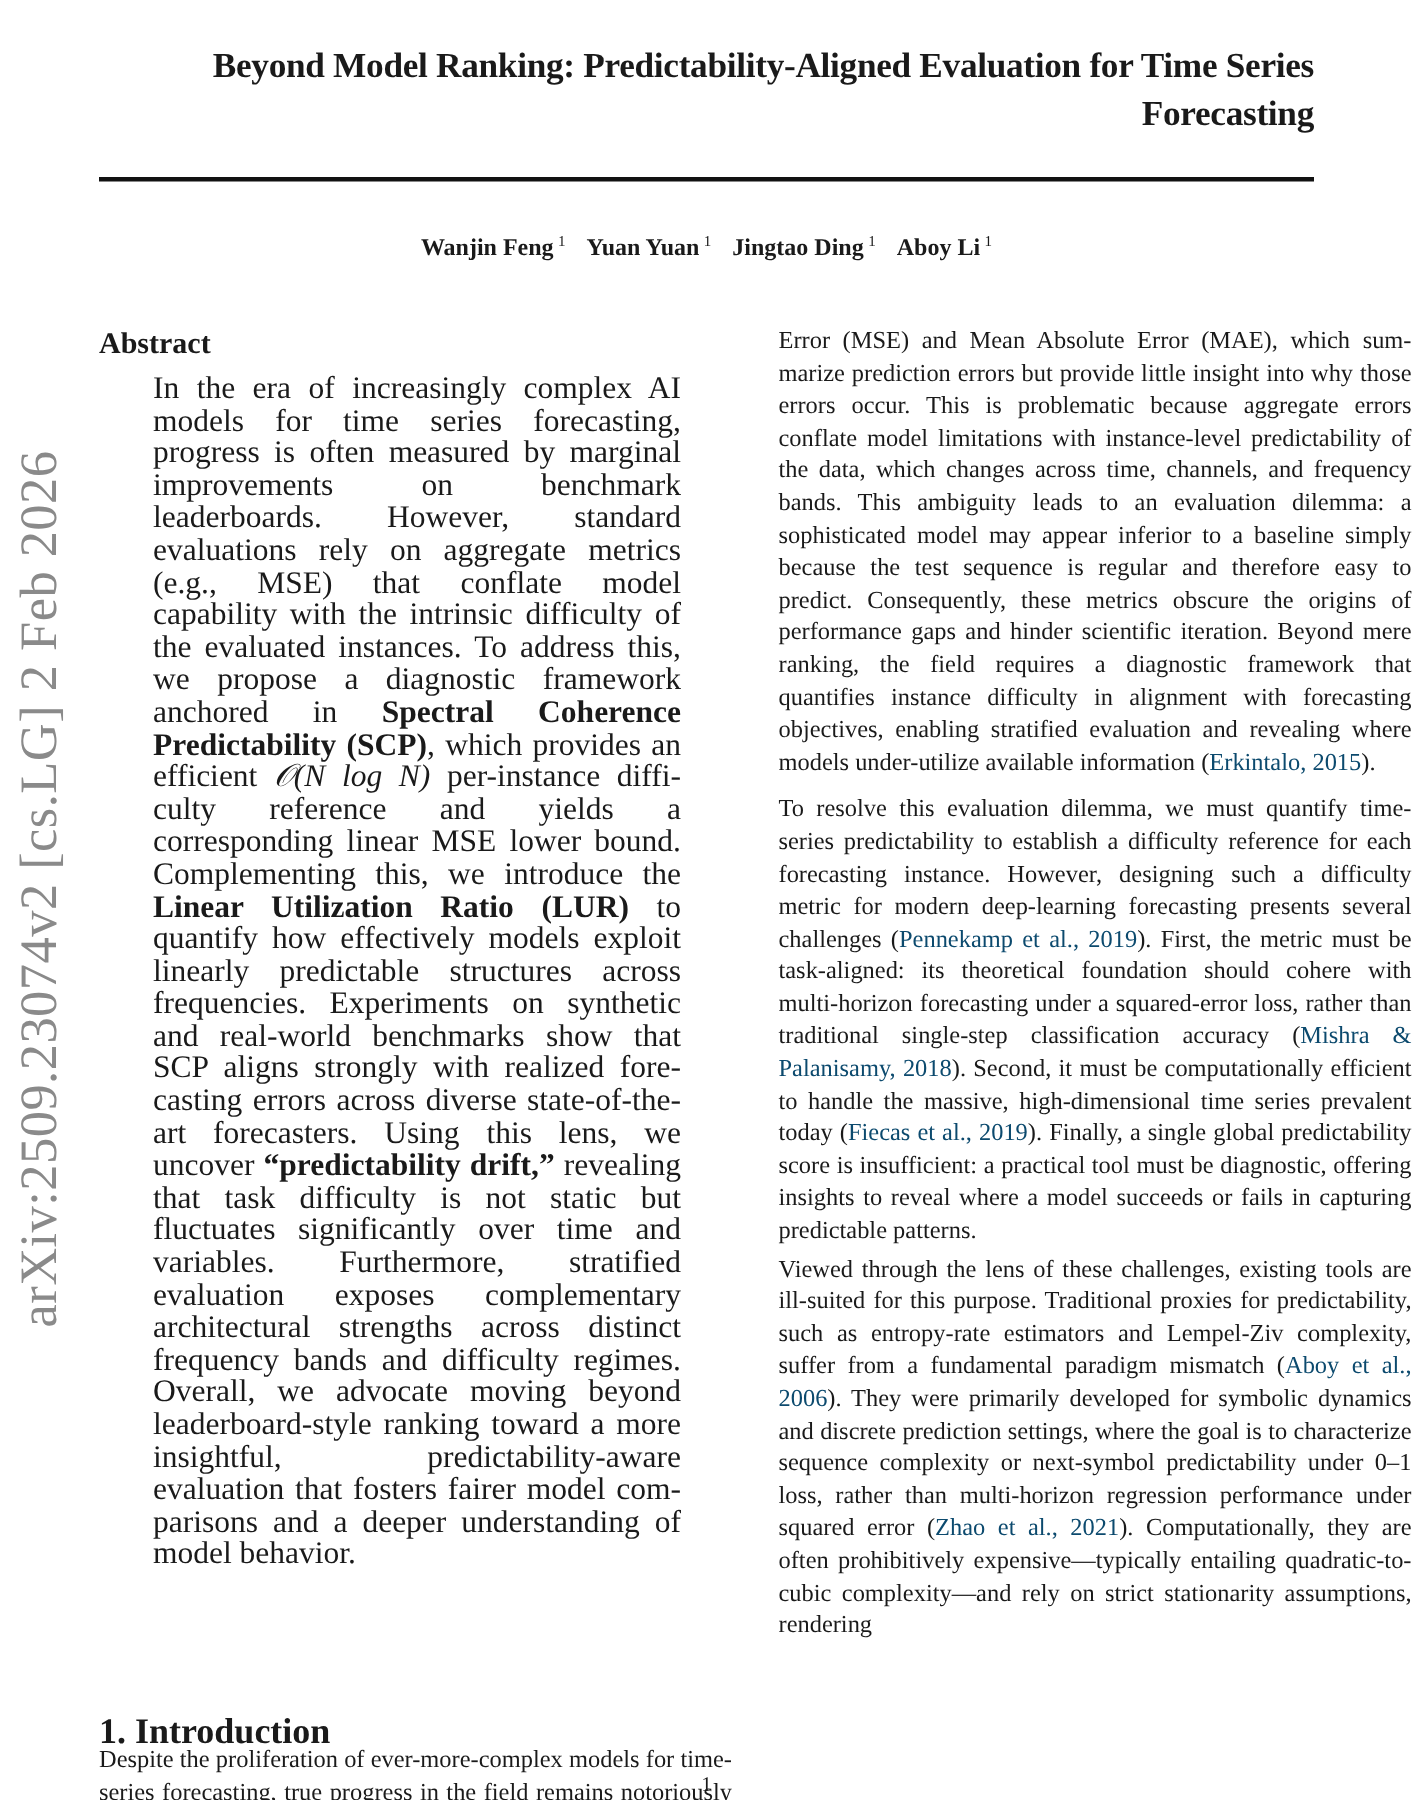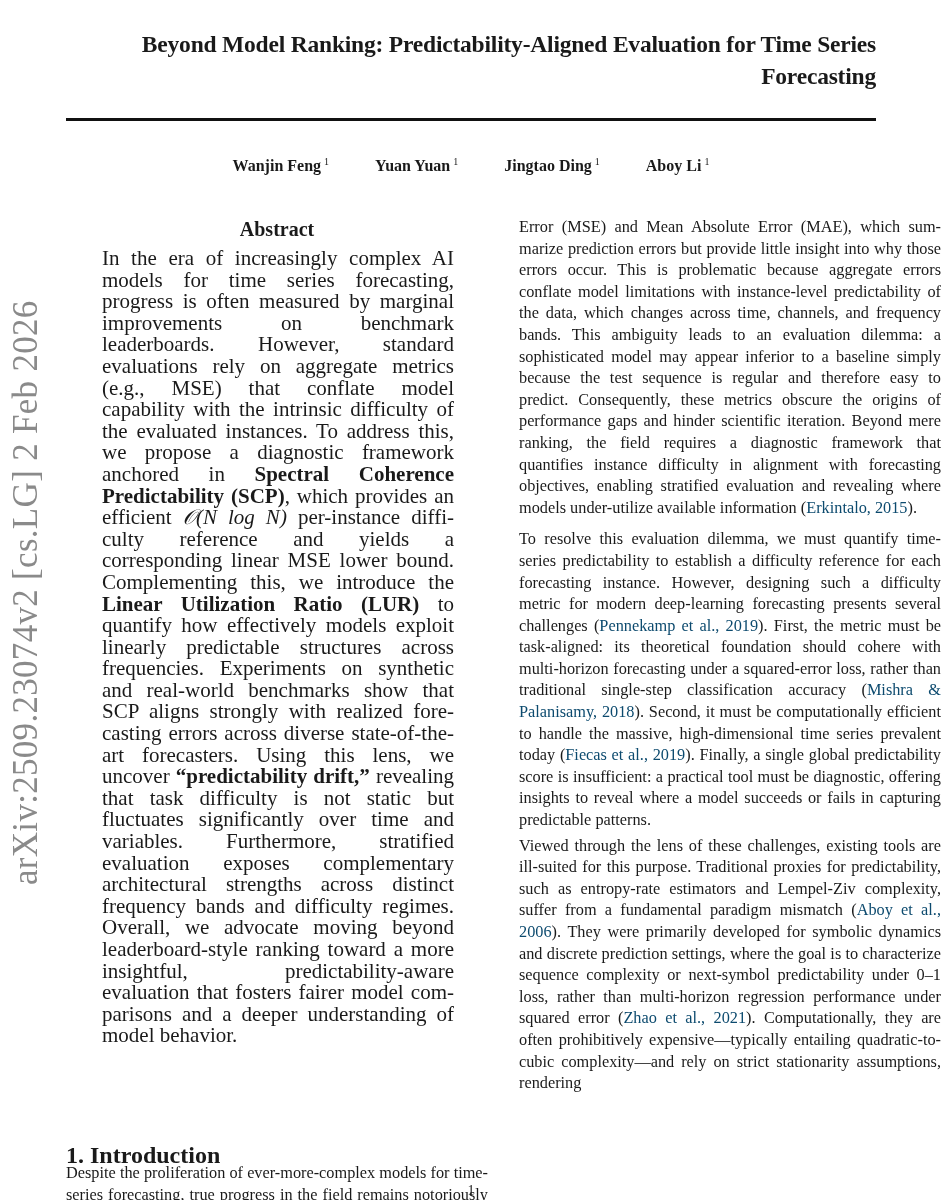--- a/index.html
+++ b/index.html
@@ -18,28 +18,28 @@
     font-weight: bold; font-size: 23.5px; line-height: 32px; margin: 0;
     letter-spacing: -0.2px;
   }
   .rule-top {
     position: absolute; left: 66px; top: 118px; width: 810px; height: 3px; background: #111;
   }
   .authors {
     position: absolute; left: 66px; top: 156px; width: 810px; text-align: center;
     font-weight: bold; font-size: 16px;
   }
-  .authors .author { margin: 0 21px; }
+  .authors .author { margin: 0 5px; }
   .authors sup { font-weight: normal; font-size: 10px; margin-left: 3px; }
 
   .col-left { position: absolute; left: 66px; top: 216px; width: 422px; }
   .col-right { position: absolute; left: 519px; top: 216px; width: 422px; }
 
   .abstract-heading {
-    text-align: center; font-weight: bold; font-size: 20px; margin: 0 0 6px 0; line-height: 26px;
+    font-weight: bold; font-size: 20px; margin: 0 0 6px 0; line-height: 26px;
   }
   .abstract-body {
     margin: 0 0 0 36px; width: 352px; font-size: 21px; line-height: 21.6px;
     text-align: justify; hyphens: manual;
   }
   .section-heading {
     position: absolute; top: 926px; left: 0;
     font-weight: bold; font-size: 24px; margin: 0;
   }
   .para {

